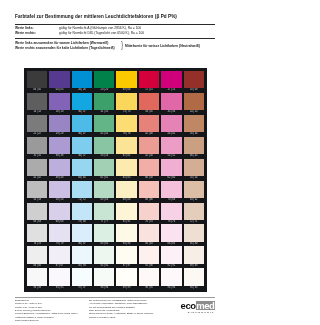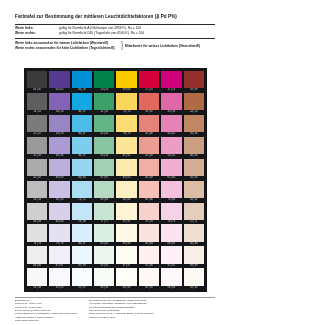--- a/index.html
+++ b/index.html
@@ -590,16 +590,23 @@
           <p>www.ecomed-storck.de</p>
         </div>
       <div class="footer-col footer-col-2">
           <p>Ein Unternehmen der Verlagsgruppe Hüthig Jehle Rehm</p>
           <p>Alle Rechte vorbehalten. Nachdruck, auch auszugsweise,</p>
           <p>nur mit Genehmigung des Verlages gestattet.</p>
           <p>Satz, Druck und Verarbeitung:</p>
           <p>Storck Druckerei GmbH, Hultschiner Straße 8, 81677 München</p>
           <p>Printed in Germany 03/08</p>
         </div>
+      <div class="logo-box">
+        <div class="logo-word">
+          <span class="logo-eco">eco</span>
+          <span class="logo-med">med</span>
+        </div>
+        <div class="logo-sub">SICHERHEIT</div>
+      </div>
     </div>
   </div>
 
 </div>
 
 </body></html>

